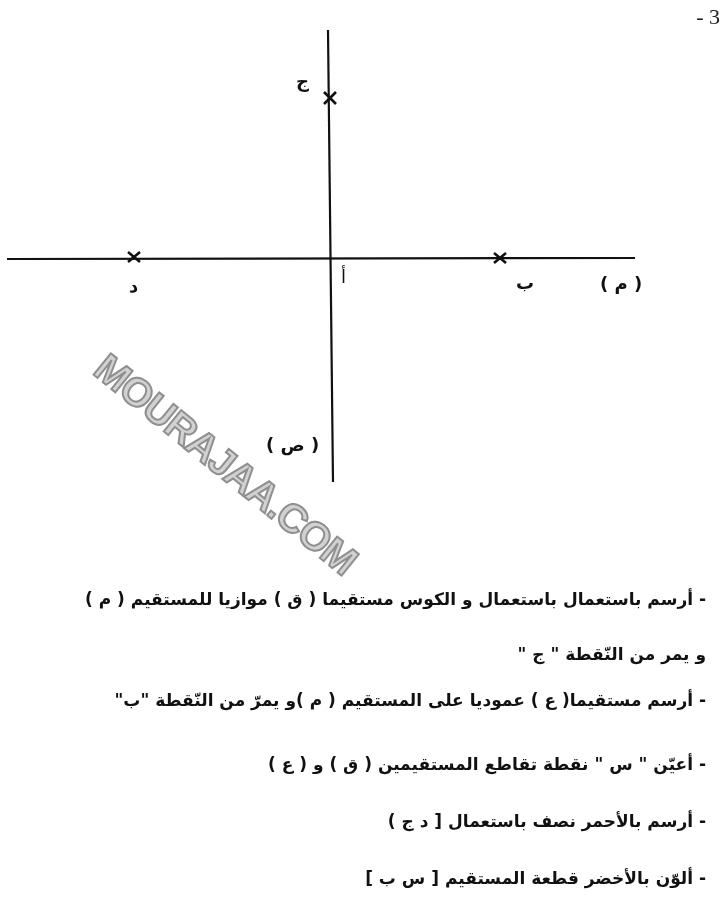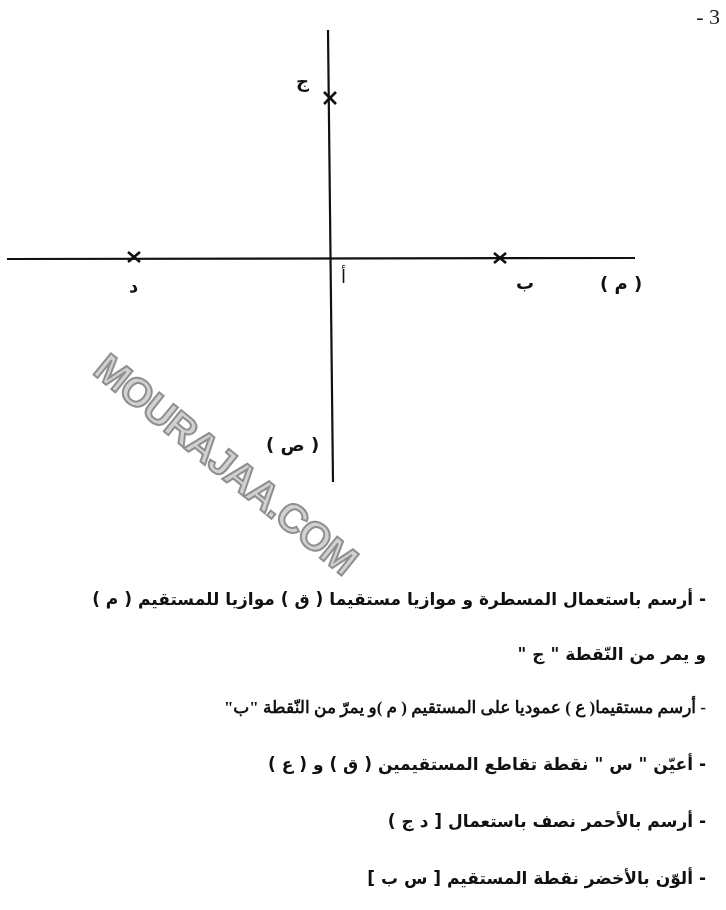--- a/index.html
+++ b/index.html
@@ -44,19 +44,19 @@
 <div class="lbl" style="left:296px; top:70px;">ج</div>
 <div class="lbl" style="left:129px; top:275px;">د</div>
 <div class="lbl" style="left:516px; top:272px;">ب</div>
 <div class="lbl" style="left:341px; top:266px; font-weight:normal;">أ</div>
 <div class="lbl" style="left:600px; top:273px;">( م )</div>
 <div class="lbl" style="left:266px; top:434px;">( ص )</div>
 
 <div class="watermark">MOURAJAA.COM</div>
 
 <div class="instructions">
-  <div class="line" style="top:7px;">-  أرسم باستعمال المسطرة و موازيا مستقيما ( ق ) موازيا للمستقيم ( م )</div>
+  <div class="line" style="top:7px;">-  أرسم باستعمال باستعمال و الكوس مستقيما ( ق ) موازيا للمستقيم ( م )</div>
   <div class="line" style="top:62px;">و يمر من النّقطة " ج "</div>
-  <div class="line" style="top:115px;font-family:Liberation Serif, serif;">- أرسم مستقيما( ع ) عموديا على المستقيم ( م )و يمرّ من النّقطة "ب"</div>
+  <div class="line" style="top:108px;">- أرسم مستقيما( ع ) عموديا على المستقيم ( م )و يمرّ من النّقطة "ب"</div>
   <div class="line" style="top:172px;">- أعيّن " س " نقطة تقاطع المستقيمين ( ق ) و  ( ع )</div>
   <div class="line" style="top:229px;">- أرسم بالأحمر نصف باستعمال [ د  ج )</div>
-  <div class="line" style="top:286px;">- ألوّن بالأخضر نقطة المستقيم [ س  ب ]</div>
+  <div class="line" style="top:286px;">- ألوّن بالأخضر قطعة المستقيم [ س  ب ]</div>
 </div>
 
 </body></html>

